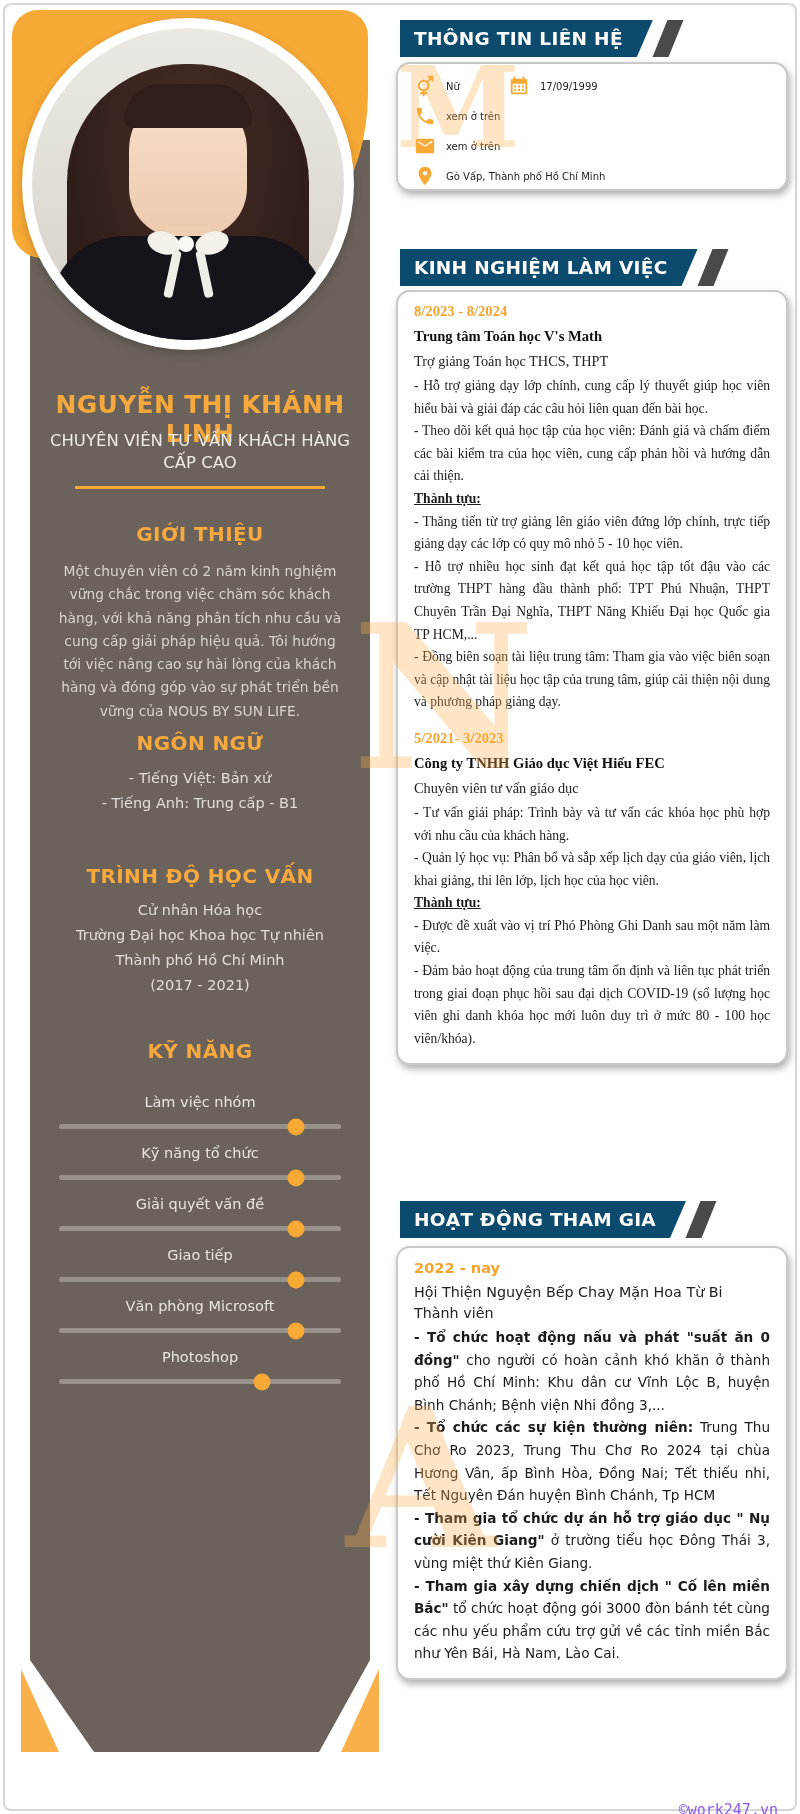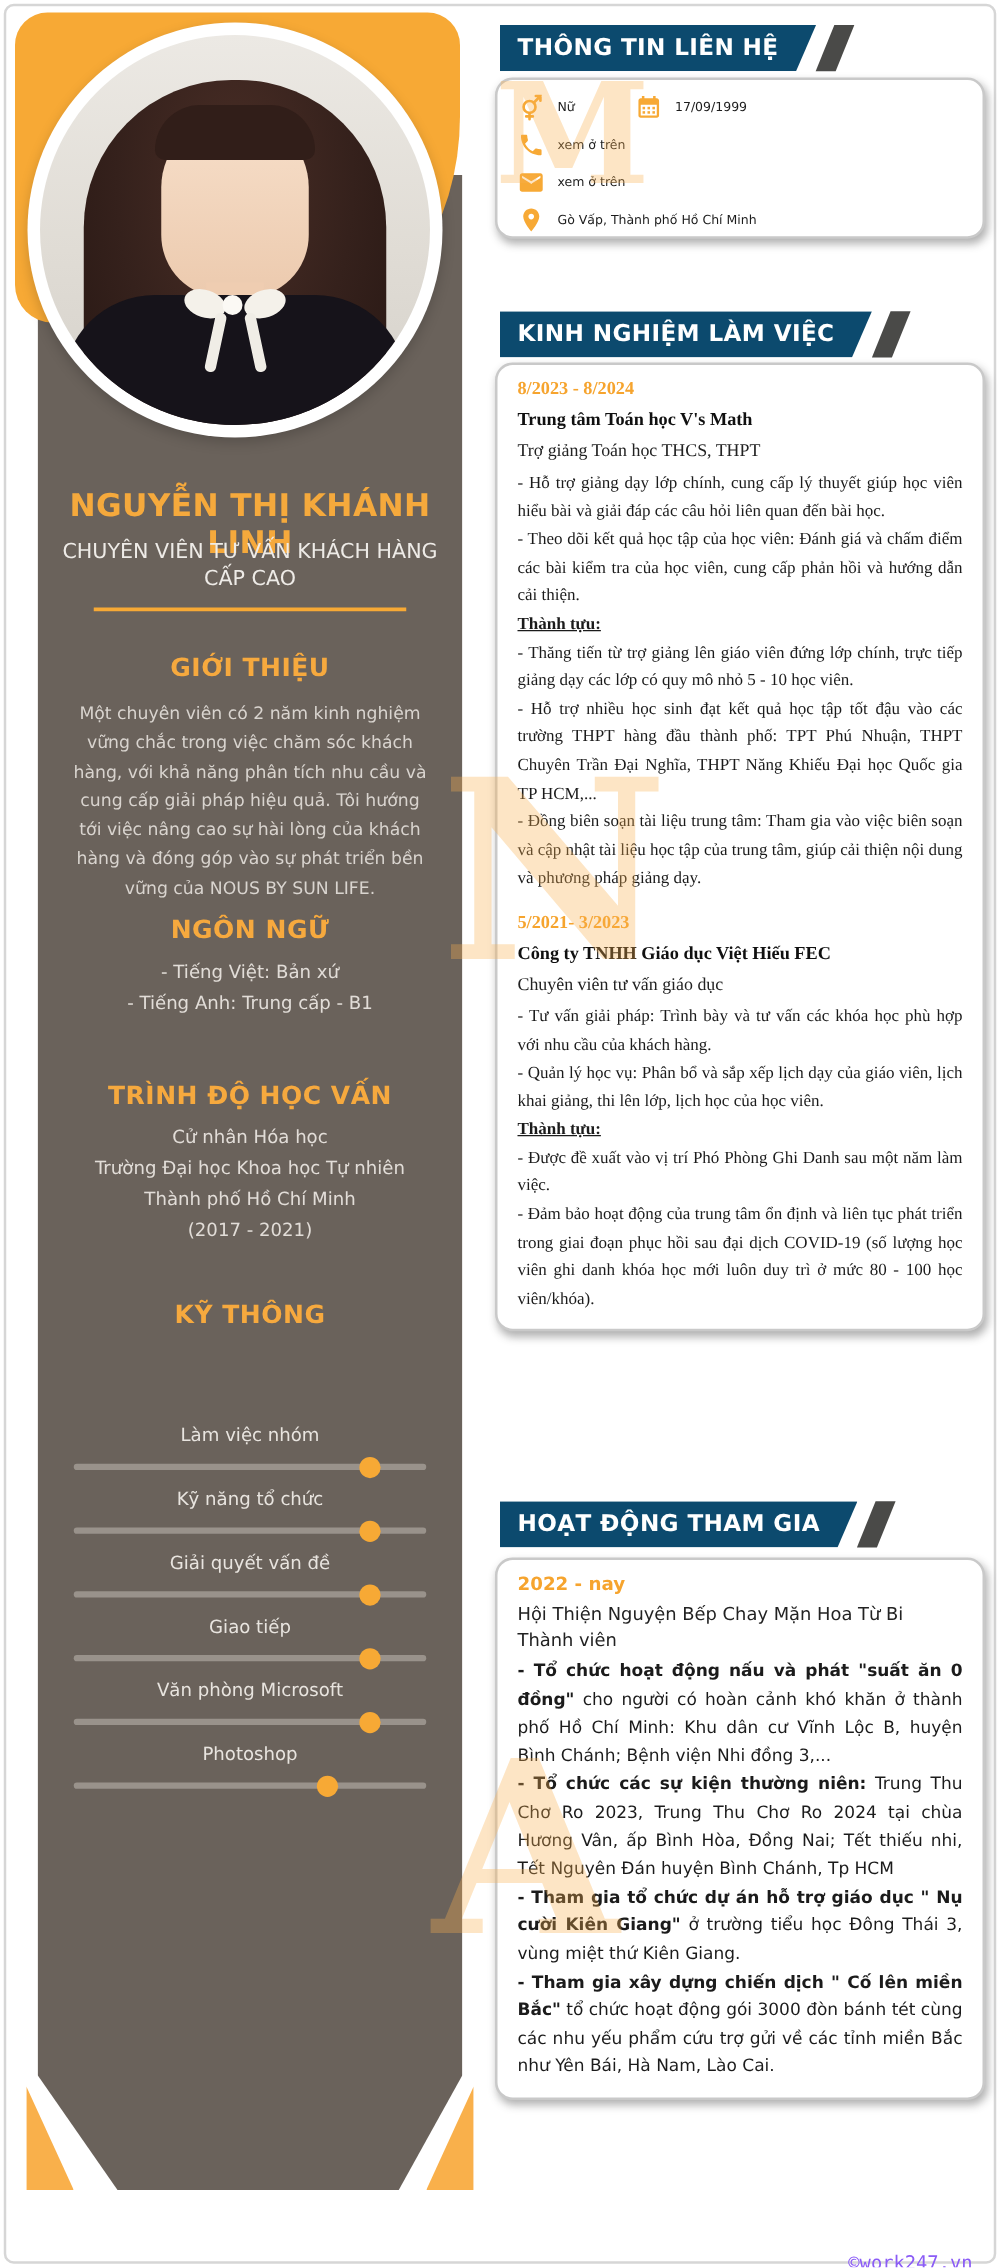--- a/index.html
+++ b/index.html
@@ -45,21 +45,21 @@
   .name { top:390px; color:#F5A93C; font-size:25px; font-weight:bold; letter-spacing:.3px; }
   .jobtitle { top:430px; left:45px; width:310px; color:#eeebe7; font-size:16.5px; line-height:22px;
     text-transform:uppercase; }
   .divider { position:absolute; left:75px; top:486px; width:250px; height:3px; background:#F7A935; z-index:4; }
   .side-h { color:#F6A93E; font-size:20px; font-weight:bold; letter-spacing:.4px; }
   .h-about { top:522px; } .about-text { top:560px; left:56px; width:288px; color:#d9d4cf;
     font-size:13.8px; line-height:23.3px; }
   .h-lang { top:731px; } .lang-list { top:766px; color:#e2ddd8; font-size:14.5px; line-height:24.5px; }
   .h-edu { top:864px; } .edu-list { top:898px; color:#e2ddd8; font-size:14.5px; line-height:25px; }
   .h-skill { top:1039px; }
-  .skills { position:absolute; left:59px; top:1139px; width:282px; z-index:4; }
+  .skills { position:absolute; left:59px; top:1092px; width:282px; z-index:4; }
   .skill { height:51px; }
   .skill-label { text-align:center; color:#e8e4df; font-size:14.5px; line-height:20px; }
   .skill-track { position:relative; margin-top:12px; height:5px; border-radius:3px; background:#99928b; }
   .skill-dot { position:absolute; top:50%; width:17px; height:17px; border-radius:50%;
     background:#F7A935; transform:translate(-50%,-50%); }
 
   
   .banner-row { position:absolute; left:400px; display:flex; gap:7px; height:37px; z-index:3; }
   .banner { background:#0c4a6e; color:#fff; font-weight:bold; font-size:18.5px; letter-spacing:.3px;
     line-height:37px; padding:0 30px 0 14px;
@@ -136,21 +136,21 @@
   </div>
 
   <div class="side side-h h-edu">TRÌNH ĐỘ HỌC VẤN</div>
   <div class="side edu-list">
     <p>Cử nhân Hóa học</p>
     <p>Trường Đại học Khoa học Tự nhiên</p>
     <p>Thành phố Hồ Chí Minh</p>
     <p>(2017 - 2021)</p>
   </div>
 
-  <div class="side side-h h-skill">KỸ THÔNG</div>
+  <div class="side side-h h-skill">KỸ NĂNG</div>
   <div class="skills">
     <div class="skill">
       <div class="skill-label">Làm việc nhóm</div>
       <div class="skill-track">
           <div class="skill-dot" style="left: 84%;"></div>
         </div>
     </div>
     <div class="skill">
       <div class="skill-label">Kỹ năng tổ chức</div>
       <div class="skill-track">

